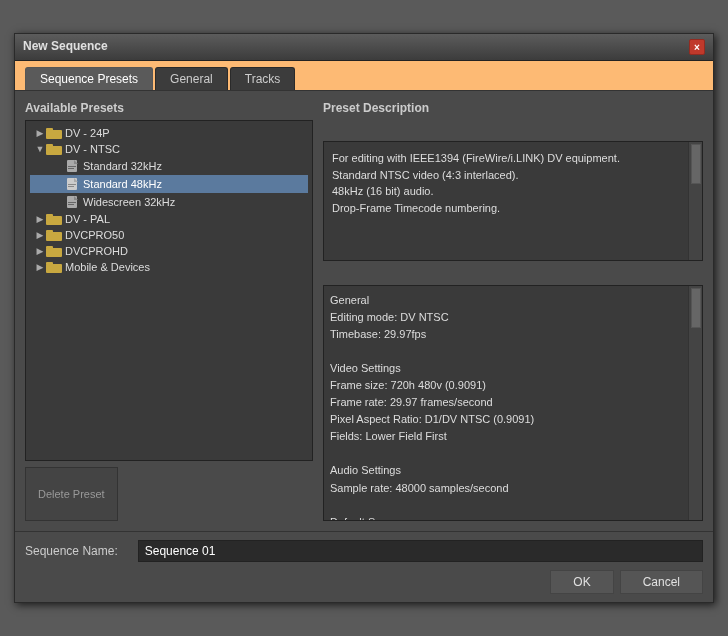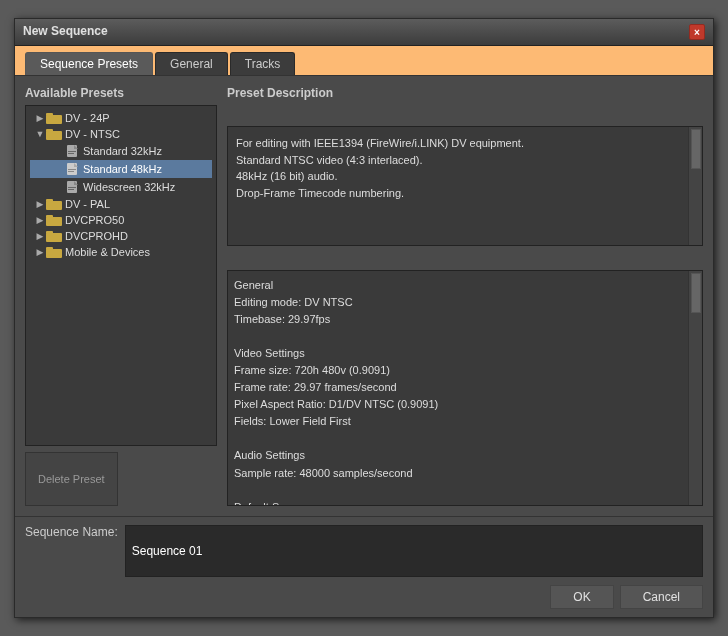--- a/index.html
+++ b/index.html
@@ -68,21 +68,21 @@
       color: #fff;
       border-color: #555;
     }
     .content {
       display: flex;
       padding: 10px;
       gap: 10px;
       height: 440px;
     }
     .left-panel {
-      width: 192px;
+      width: 288px;
       display: flex;
       flex-direction: column;
     }
     .panel-label {
       font-size: 12px;
       color: #ccc;
       margin-bottom: 5px;
       font-weight: bold;
     }
     .tree-box {
@@ -201,34 +201,35 @@
       background: #666;
       border: 1px solid #555;
     }
     .bottom-bar {
       padding: 8px 10px;
       border-top: 1px solid #333;
       background: #4a4a4a;
     }
     .seq-name-row {
       display: flex;
-      gap: 7px;
+      align-items: center;
+      gap: 20px;
       margin-bottom: 8px;
     }
     .seq-label {
       font-size: 12px;
       color: #ccc;
       white-space: nowrap;
     }
     .seq-input {
       flex: 1;
       background: #2a2a2a;
       border: 1px solid #222;
       color: #fff;
-      padding: 18px 6px;
+      padding: 3px 6px;
       font-size: 12px;
       outline: none;
     }
     .buttons-row {
       display: flex;
       justify-content: flex-end;
       gap: 6px;
     }
     .btn {
       padding: 4px 22px;

